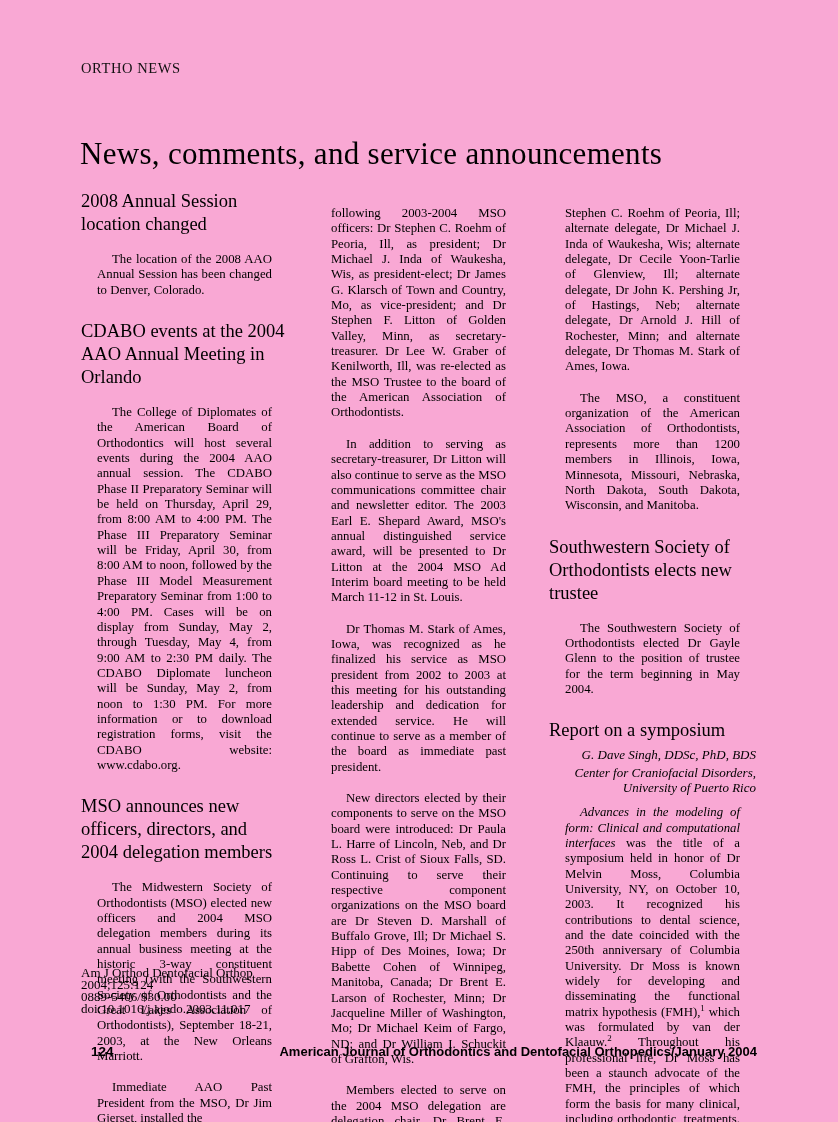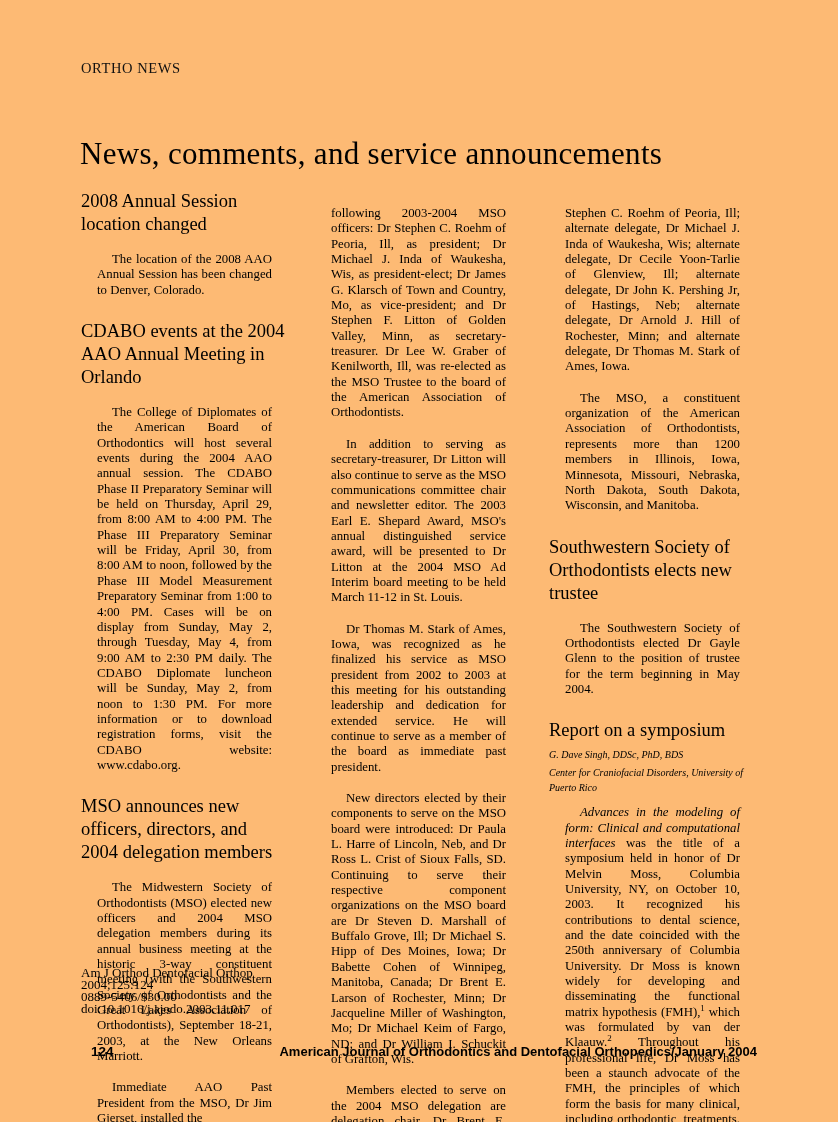--- a/index.html
+++ b/index.html
@@ -13,21 +13,21 @@
     position: relative;
     font-family: "Liberation Serif", serif;
     color: #000000;
     overflow: hidden;
   }
   .page {
     position: absolute;
     left: 0; top: 0;
     width: 838px;
     height: 1122px;
-    background: #fdba74;
+    background: #f9a8d4;
   }
   .running-head {
     position: absolute;
     left: 81px;
     top: 60px;
     font-family: "Liberation Serif", serif;
     font-size: 14.5px;
     letter-spacing: 0.6px;
     color: #111;
   }
@@ -79,24 +79,24 @@
     margin: 16px;
     text-indent: 15px;
     hyphens: auto;
     -webkit-hyphens: auto;
     color: #000;
   }
   p.body.noindent { text-indent: 0; }
   p.author {
     font-family: "Liberation Serif", serif;
     font-style: italic;
-    font-size: 10px;
+    font-size: 13px;
     line-height: 15.35px;
     margin: 2px 0 0 0;
-    text-align: left;
+    text-align: right;
     color: #000;
   }
   .ital { font-style: italic; }
   sup { font-size: 9px; vertical-align: super; line-height: 0; }
 
   .footnote-block {
     position: absolute;
     left: 81px;
     top: 967px;
     width: 207px;

